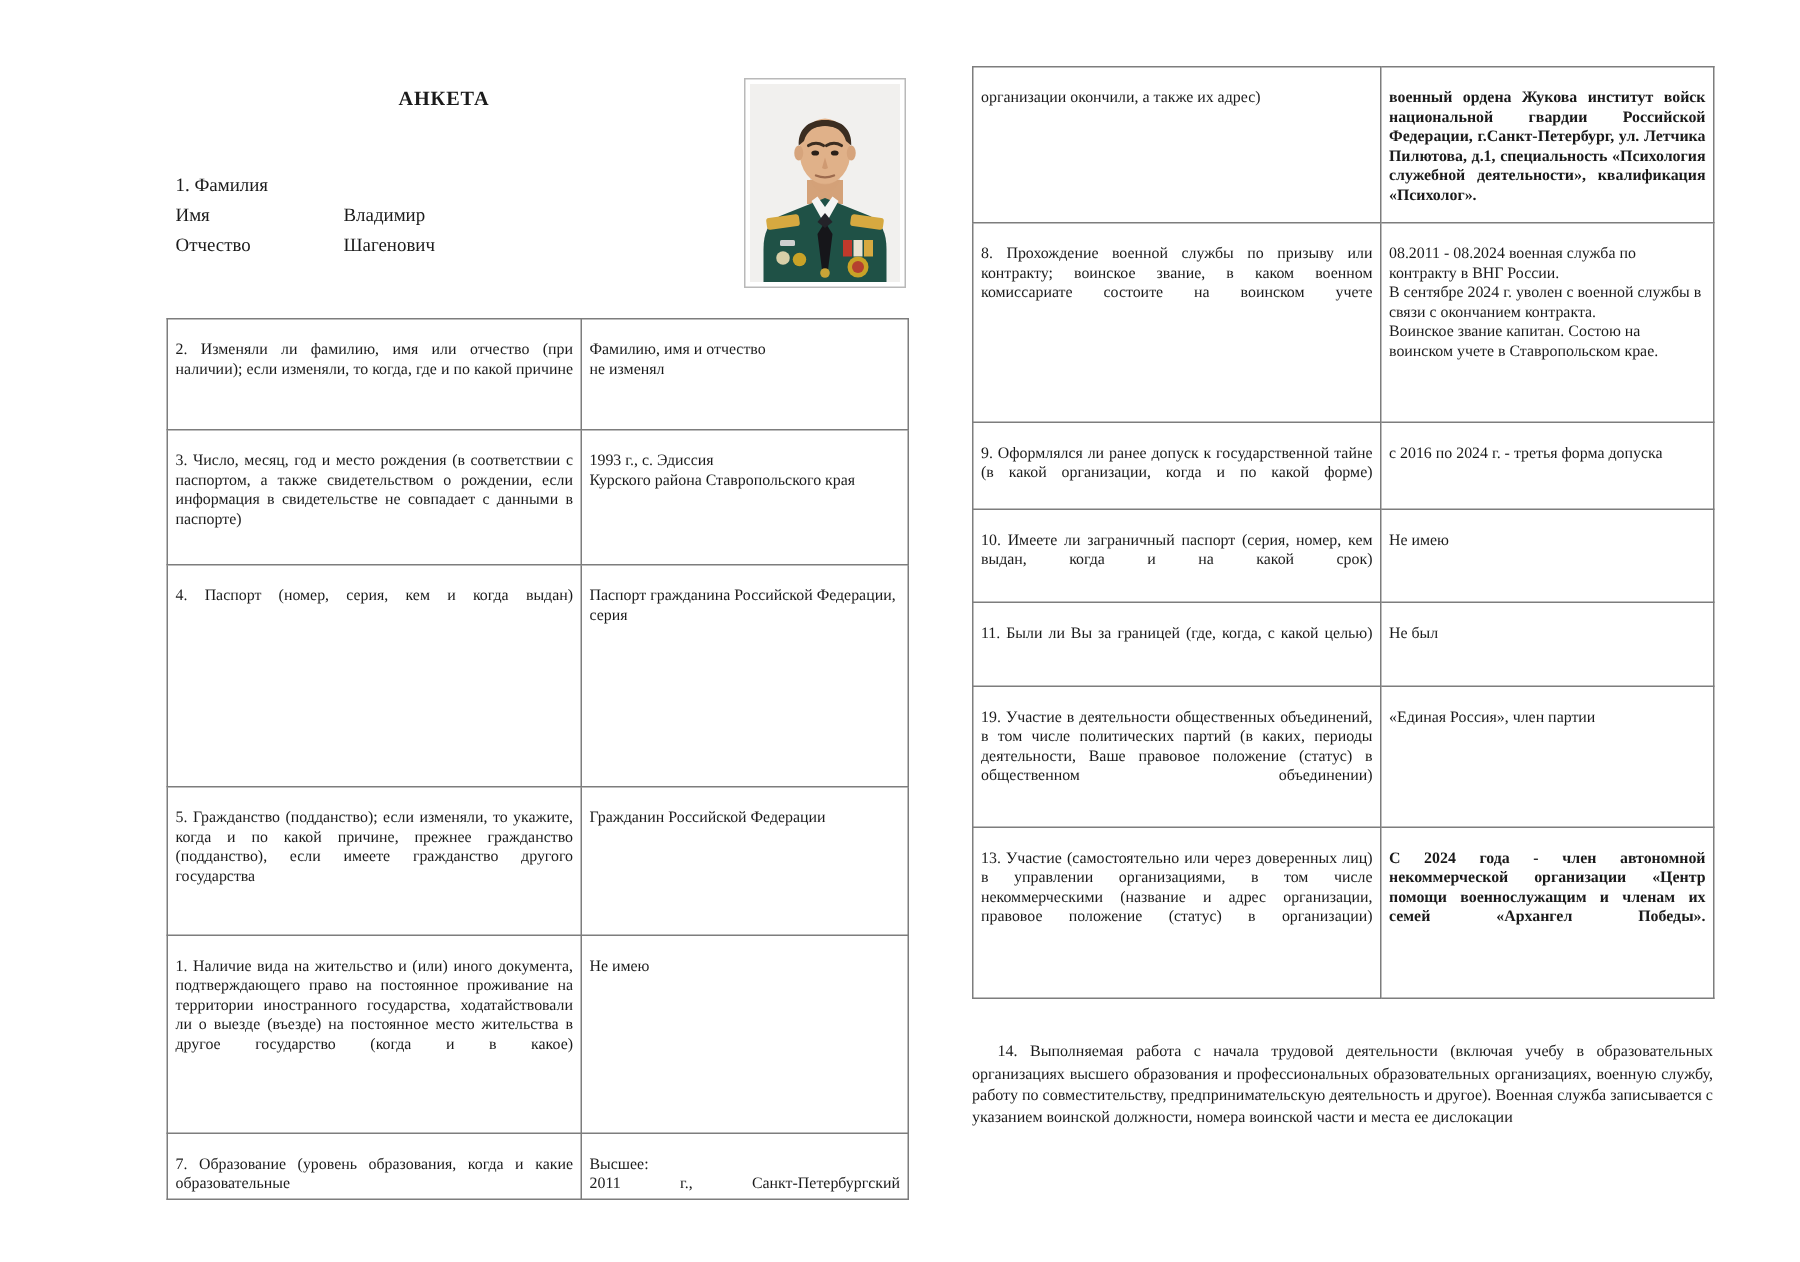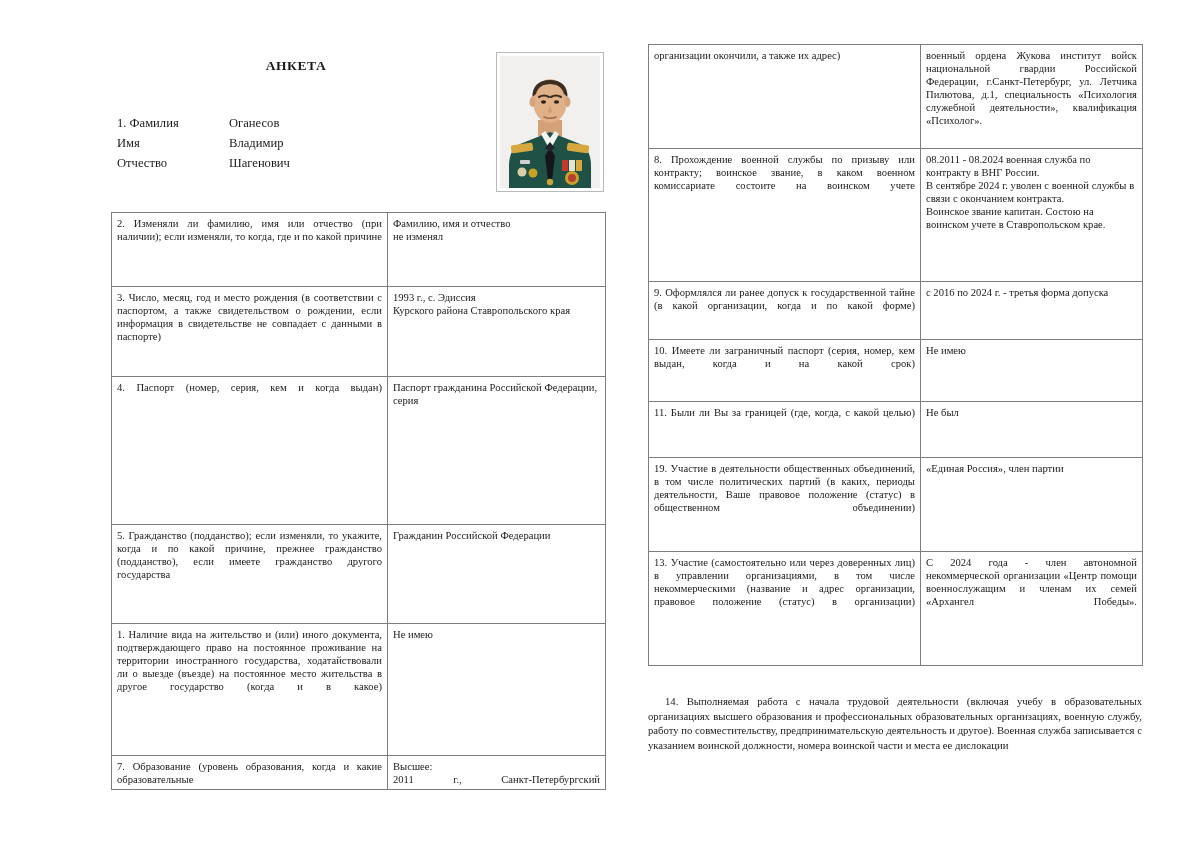--- a/index.html
+++ b/index.html
@@ -92,37 +92,38 @@
   table.form {
     position: absolute;
     border-collapse: collapse;
     table-layout: fixed;
     font-size: 10.6px;
     line-height: 13.1px;
   }
   table.form td {
     border: 1px solid #7d7d7d;
     vertical-align: top;
-    padding: 4px 5px 3px 5px;
+    padding: 14px 5px 3px 5px;
     box-sizing: border-box;
   }
   td.q {
     text-align: justify;
     text-align-last: justify;
     hyphens: none;
   }
   td.q > .lastline {
     text-align-last: left;
   }
   td.a {
     text-align: left;
   }
   td.a.justify {
     text-align: justify;
     text-align-last: justify;
+    font-weight: bold;
   }
 
   .tbl-left {
     left: 52px;
     top: 212px;
     width: 494px;
   }
   .tbl-right {
     left: 48px;
     top: 44px;
@@ -152,21 +153,20 @@
   <div class="sheet-left">
 
     <div class="doc-title">АНКЕТА</div>
 
     <div class="name-block">
       <div class="name-row">
         <span class="name-label">
           <span>1.</span>
           <span>Фамилия</span>
         </span>
-        <span class="name-value">Оганесов</span>
       </div>
       <div class="name-row">
         <span class="name-label">
           <span>Имя</span>
         </span>
         <span class="name-value">Владимир</span>
       </div>
       <div class="name-row">
         <span class="name-label">
           <span>Отчество</span>

